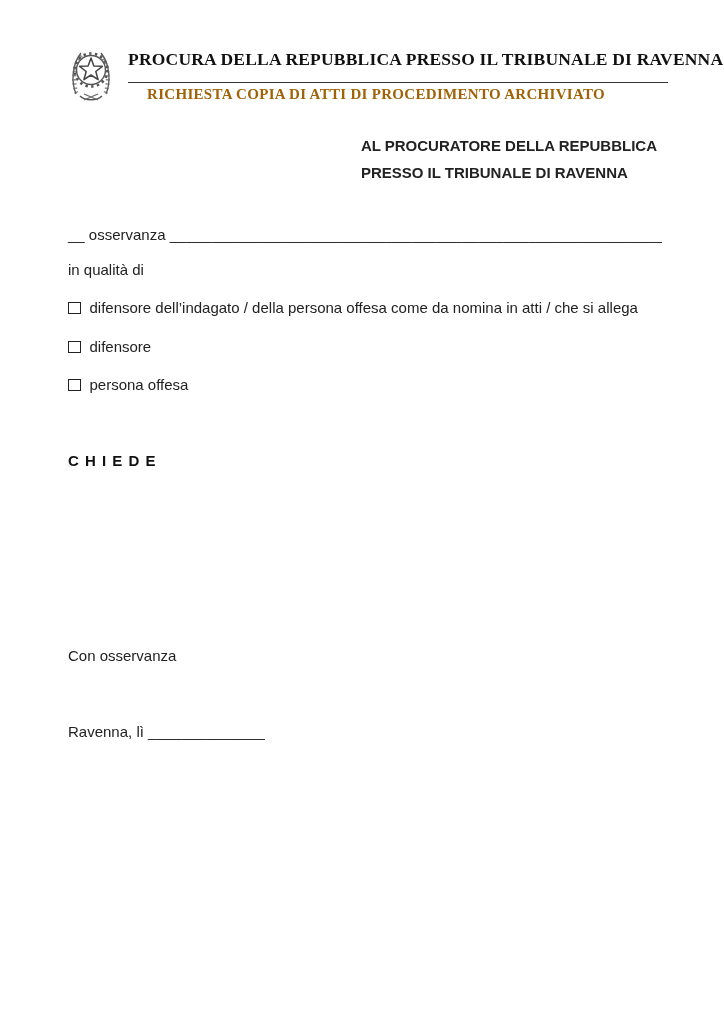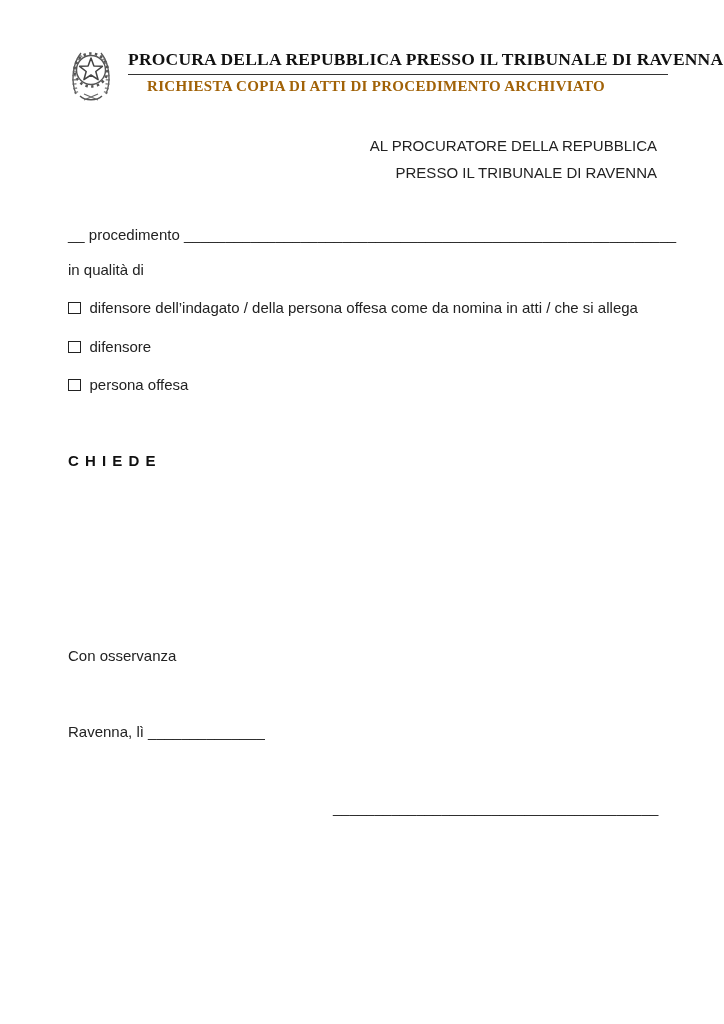--- a/index.html
+++ b/index.html
@@ -24,41 +24,42 @@
     left: 128px; top: 49px;
     width: 540px;
   }
   .office-title {
     font-family: "Liberation Serif", "DejaVu Serif", serif;
     font-weight: bold;
     font-size: 17.5px;
     color: #111111;
     letter-spacing: 0.2px;
     white-space: nowrap;
-    padding-bottom: 4px;
+    padding-bottom: 12px;
     border-bottom: 1.6px solid #333333;
   }
   .doc-title {
     font-family: "Liberation Serif", "DejaVu Serif", serif;
     font-weight: bold;
     font-size: 15px;
     color: #a16207;
     letter-spacing: 0.3px;
     text-align: center;
     padding-right: 44px;
     margin-top: 3px;
     white-space: nowrap;
   }
   
   .recipient {
     position: absolute;
     right: 67px; top: 133px;
-    text-align: right;
+    text-align: left;
     line-height: 26.5px;
     white-space: nowrap;
+    font-weight: bold;
   }
   
   .line {
     position: absolute;
     left: 68px;
     white-space: nowrap;
     line-height: 20px;
   }
   .line.center {
     left: 68px;
@@ -114,21 +115,21 @@
     <div class="office-title">PROCURA DELLA REPUBBLICA PRESSO IL TRIBUNALE DI RAVENNA</div>
     <div class="doc-title">RICHIESTA COPIA DI ATTI DI PROCEDIMENTO ARCHIVIATO</div>
   </div>
 
   <div class="recipient">
     <div>AL PROCURATORE DELLA REPUBBLICA</div>
     <div>PRESSO IL TRIBUNALE DI RAVENNA</div>
   </div>
 
   <div class="line" style="top:225px">
-    <span>__ procedimento</span>
+    <span>__ osservanza</span>
     <span> </span>
     <span class="fill">___________________________________________________________</span>
   </div>
 
   <div class="line" style="top:260px">in qualità di</div>
 
   <div class="line" style="top:298px">
     <span class="checkbox"></span><span>difensore dell’indagato / della persona offesa come da nomina in atti / che si allega</span>
   </div>
   <div class="line" style="top:337px">
@@ -139,15 +140,14 @@
   </div>
 
 
   <div class="line center heading-chiede" style="top:451px">C H I E D E</div>
 
 
   <div class="line" style="top:646px">Con osservanza</div>
 
   <div class="line" style="top:722px">Ravenna, lì ______________</div>
 
-  <div class="sig-line fill">_______________________________________</div>
 
 </div>
 
 </body></html>

